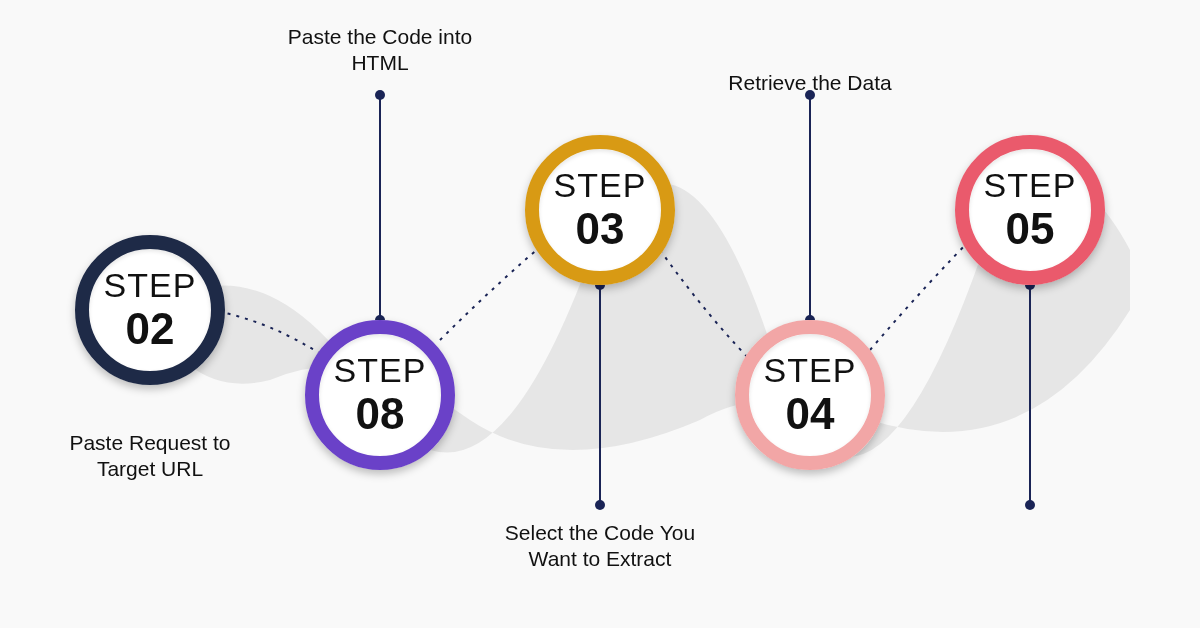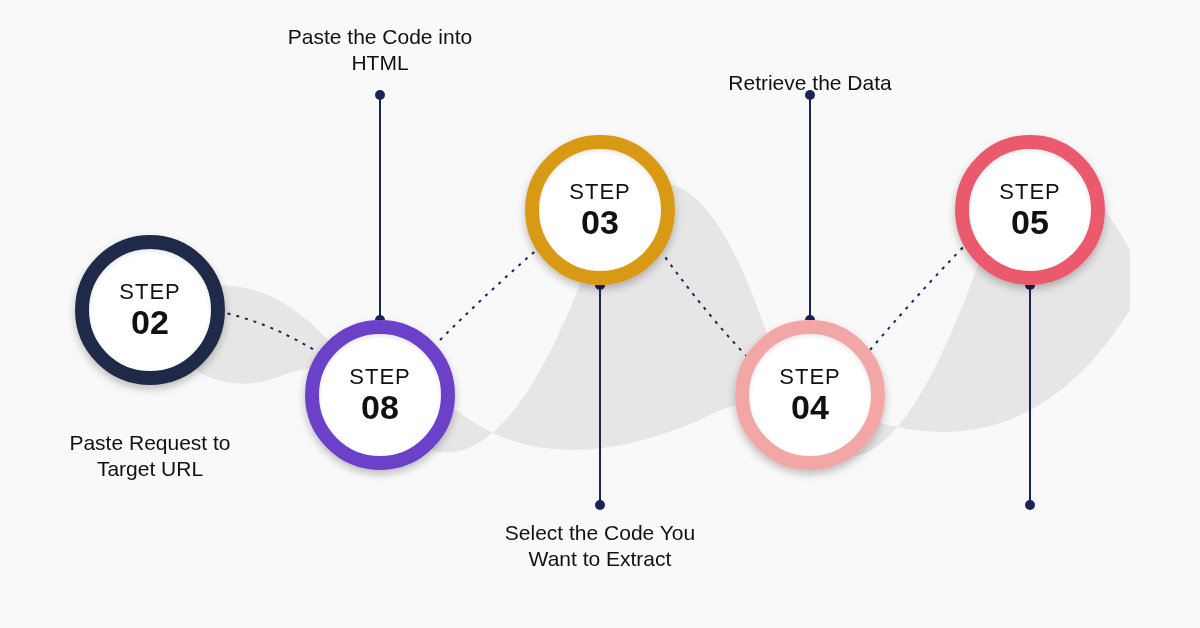--- a/index.html
+++ b/index.html
@@ -36,28 +36,28 @@
     box-shadow: 0 4px 8px rgba(0,0,0,0.25), inset 0 2px 4px rgba(0,0,0,0.1);
   }
   .ring-label {
     text-align: center;
     line-height: 1.05;
     z-index: 1;
     font-family: "Arial Narrow", Arial, sans-serif;
   }
   .ring-label .step-word {
     display: block;
-    font-size: 22px;
+    font-size: 34px;
     font-weight: 400;
     letter-spacing: 1px;
     color: #111;
   }
   .ring-label .step-num {
     display: block;
-    font-size: 34px;
+    font-size: 44px;
     font-weight: 900;
     color: #111;
     margin-top: 2px;
   }
 
   .caption {
     position: absolute;
     text-align: center;
     font-size: 21px;
     line-height: 1.25;

